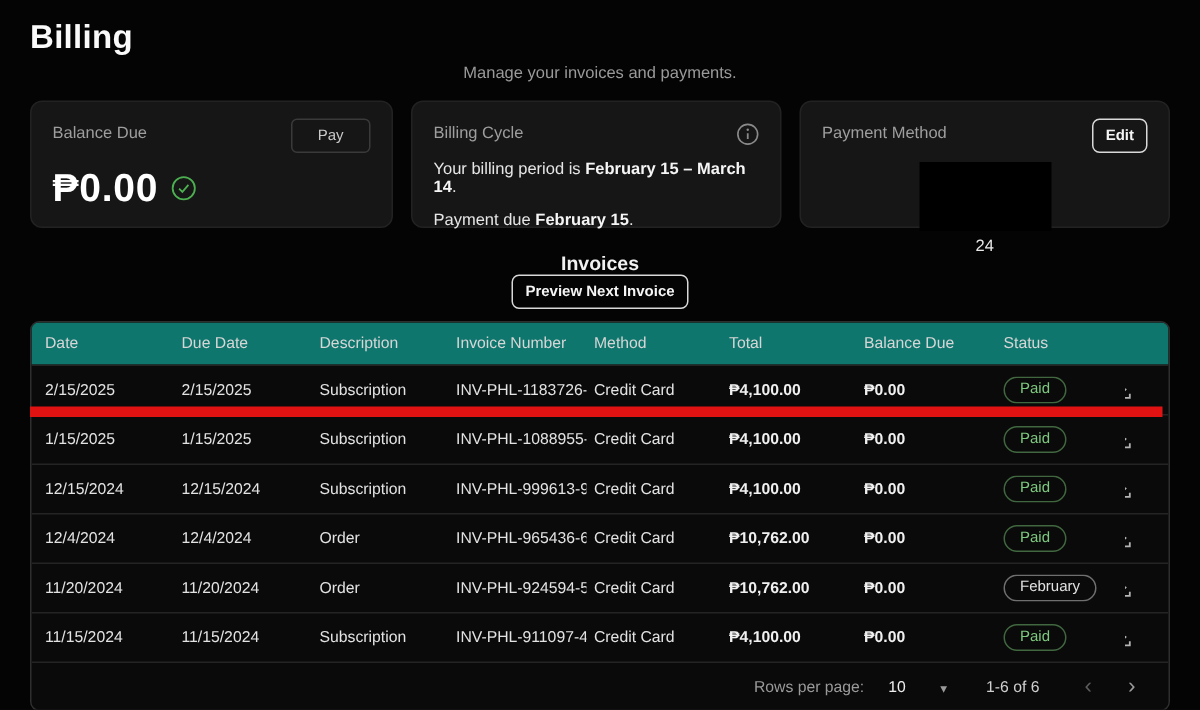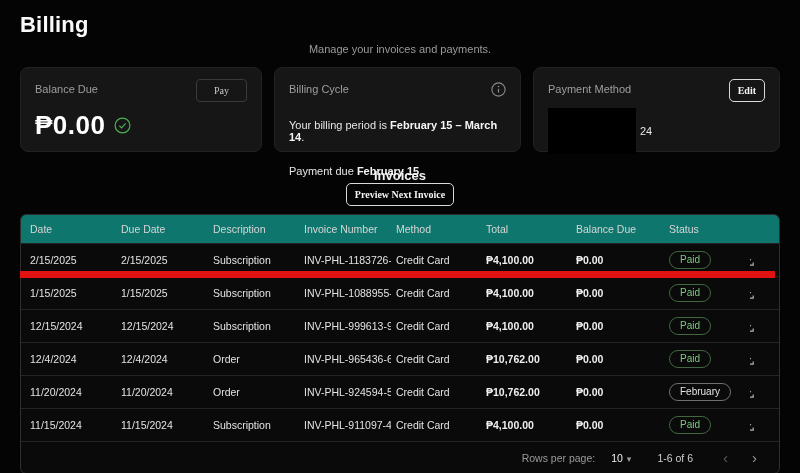--- a/index.html
+++ b/index.html
@@ -16,30 +16,30 @@
 
   
   .cards { display: grid; grid-template-columns: 242px 1fr 1fr; gap: 12px; margin-top: 12px; }
   .card {
     background: #161616; border: 1px solid #222; border-radius: 8px;
     padding: 11px 14px; height: 85px; position: relative;
   }
   .card-head { display: flex; justify-content: space-between; align-items: flex-start; }
   .card-label { font-size: 11px; color: #9e9e9e; padding-top: 4px; }
   .btn {
-    background: transparent; color: #c9c9c9; font-family: Liberation Serif, serif;
+    background: transparent; color: #c9c9c9; font-family: Liberation Sans, sans-serif;
     border: 1px solid #3a3a3a; border-radius: 4px; font-size: 10px;
     padding: 5px 17px; cursor: pointer;
   }
   .btn.bright { border-color: #d9d9d9; color: #f5f5f5; font-weight: 700; border-radius: 5px; padding: 5px 8px; }
   .amount-row { display: flex; align-items: center; gap: 9px; margin-top: 8px; }
   .amount { font-size: 26px; font-weight: 700; color: #ffffff; letter-spacing: .5px; }
-  .cycle-line { font-size: 11px; color: #e6e6e6; margin-top: 22px; }
+  .cycle-line { font-size: 11px; color: #e6e6e6; margin-top: 10px; }
   .cycle-line b { font-weight: 700; color: #f5f5f5; }
-  .pm-row { display: flex; align-items: center; gap: 4px; margin-top: 6px; }
+  .pm-row { display: flex; align-items: center; gap: 4px; margin-top: 6px; flex-direction: column; }
   .redaction { width: 88px; height: 46px; background: #000; }
   .pm-last4 { font-size: 11px; color: #e8e8e8; }
 
   
   .section-head { display: flex; justify-content: space-between; align-items: center; margin-top: 16px; flex-direction: column; }
   .section-title { font-size: 13px; font-weight: 700; color: #f2f2f2; }
 
   
   .table-wrap { position: relative; margin-top: 8px; }
   .table {
@@ -62,21 +62,21 @@
   .badge.cancelled { color: #e2e2e2; border-color: #6f6f6f; }
   .cell-icon { display: flex; justify-content: flex-end; padding-right: 18px; }
   .dl-btn { background: none; border: none; cursor: pointer; padding: 2px; line-height: 0; }
 
   
   .tfoot {
     height: 32px; border-top: 1px solid #242424;
     display: flex; align-items: center; justify-content: flex-end; padding-right: 18px;
   }
   .rpp-label { font-size: 10.5px; color: #9a9a9a; }
-  .rpp-select { display: flex; align-items: flex-end; gap: 4px; margin-left: 16px; cursor: pointer; }
+  .rpp-select { display: flex; align-items: flex-end; gap: 23px; margin-left: 16px; cursor: pointer; }
   .rpp-value { font-size: 10.5px; color: #eeeeee; }
   .caret { font-size: 9px; color: #9a9a9a; }
   .range { font-size: 10.5px; color: #cfcfcf; margin-left: 26px; }
   .pager-btn { background: none; border: none; font-size: 15px; line-height: 1; cursor: pointer; padding: 0 4px; font-family: inherit; }
   .pager-prev { color: #5c5c5c; margin-left: 26px; }
   .pager-next { color: #9c9c9c; margin-left: 16px; }
 
   
   .red-line {
     position: absolute; left: 0; top: 57px; height: 7px; width: 755px;

